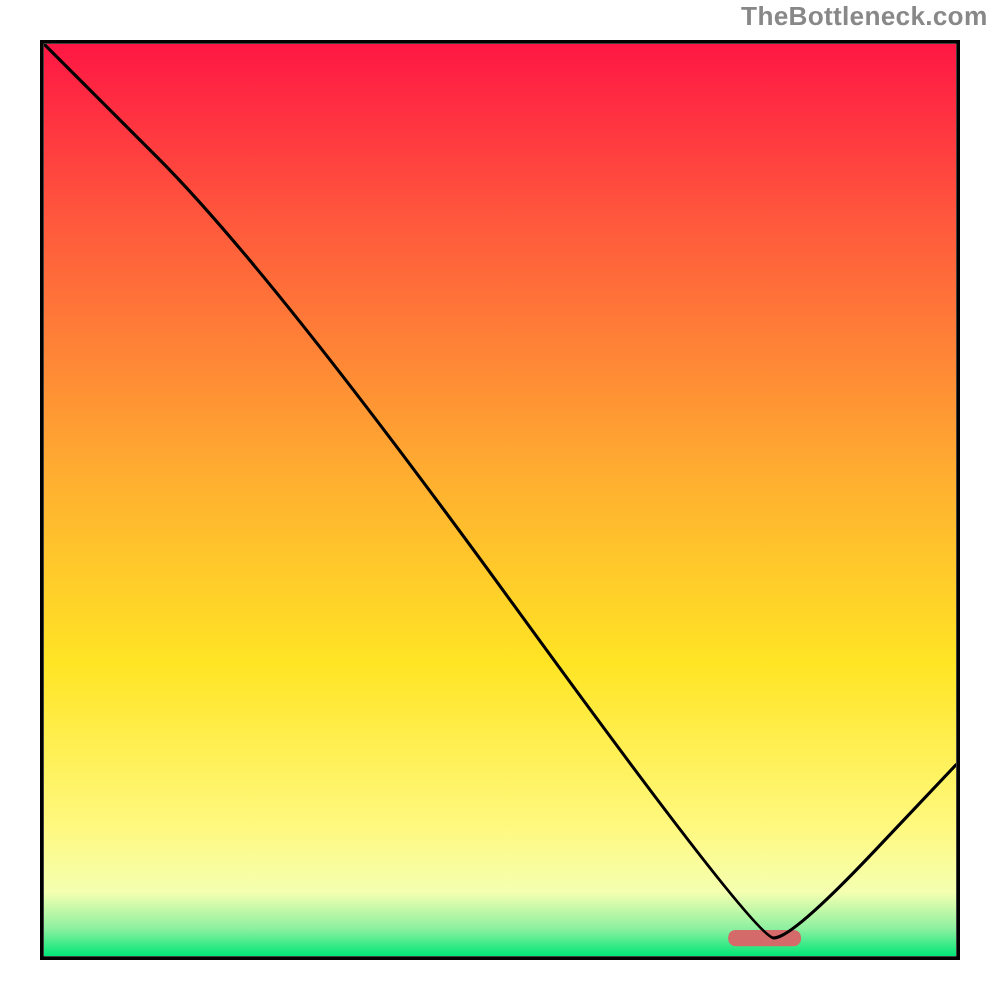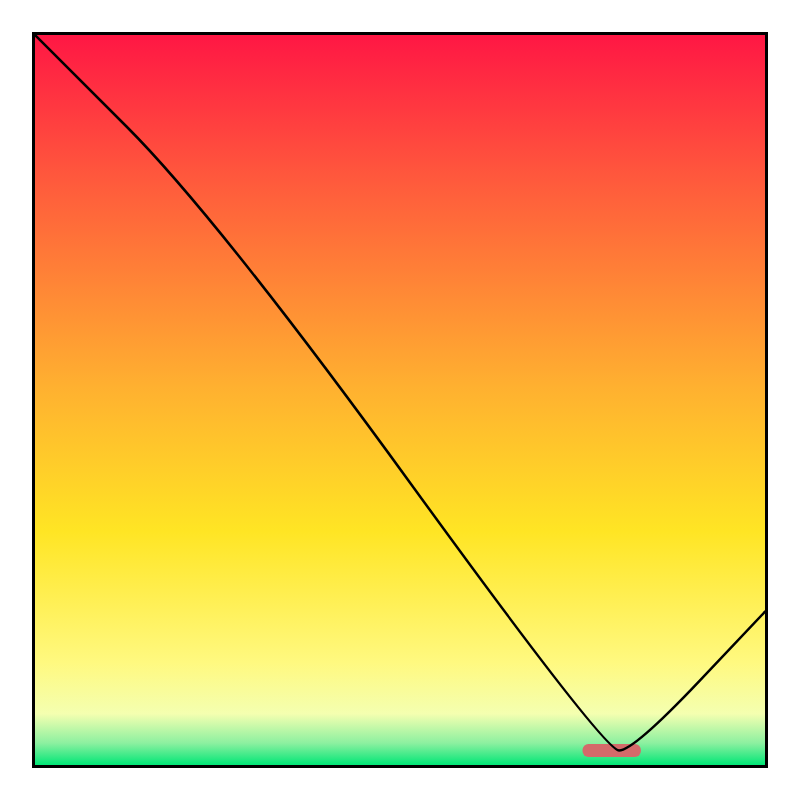--- a/index.html
+++ b/index.html
@@ -38,20 +38,21 @@
   svg {
     display: block;
     width: 100%;
     height: 100%;
   }
 </style>
 </head>
 <body>
 
 <div class="wrap">
+  <div class="watermark">TheBottleneck.com</div>
 
   <div class="plot">
     <svg viewBox="0 0 730 730" preserveAspectRatio="none">
       <defs>
         <linearGradient id="bg-grad" x1="0" y1="0" x2="0" y2="1">
         <stop offset="0%" stop-color="#ff1744"></stop>
             <stop offset="20%" stop-color="#ff5a3c"></stop>
             <stop offset="48%" stop-color="#ffb030"></stop>
             <stop offset="68%" stop-color="#ffe524"></stop>
             <stop offset="86%" stop-color="#fff980"></stop>

